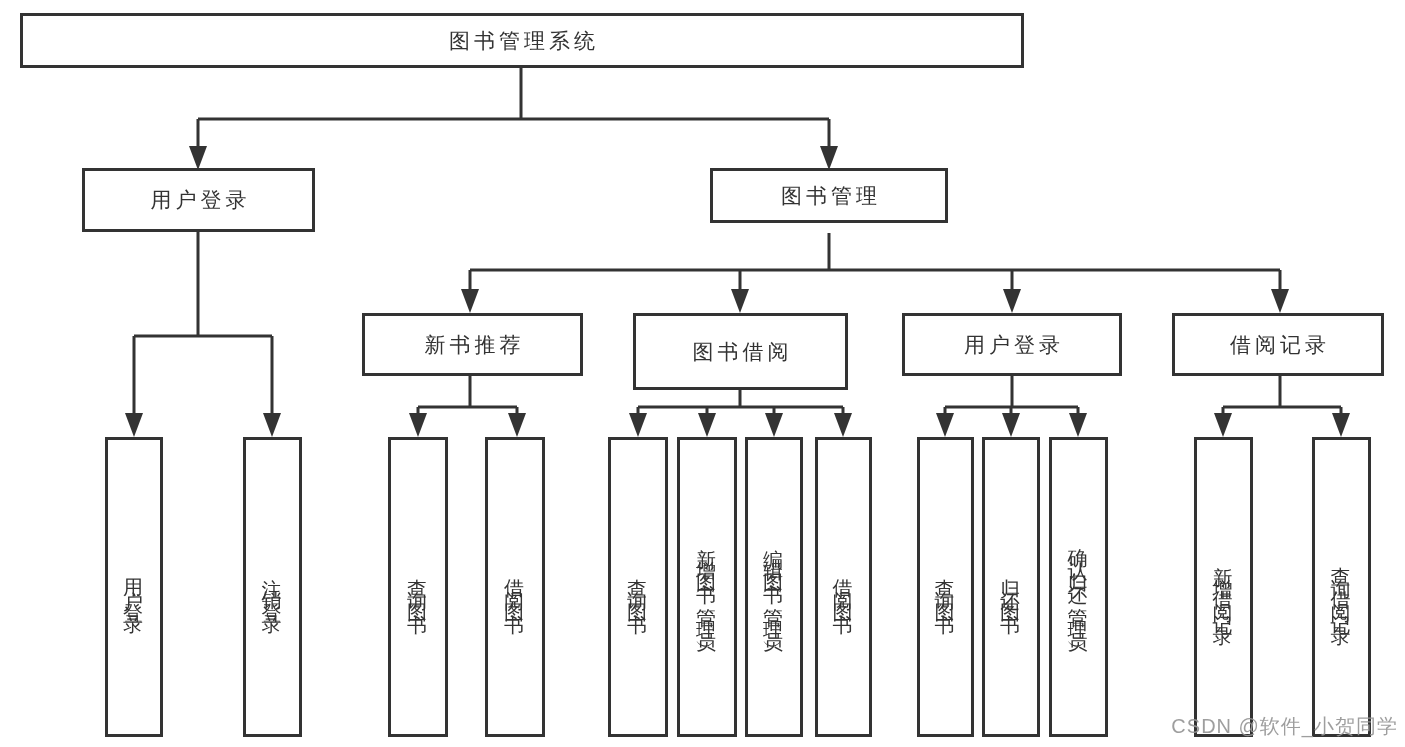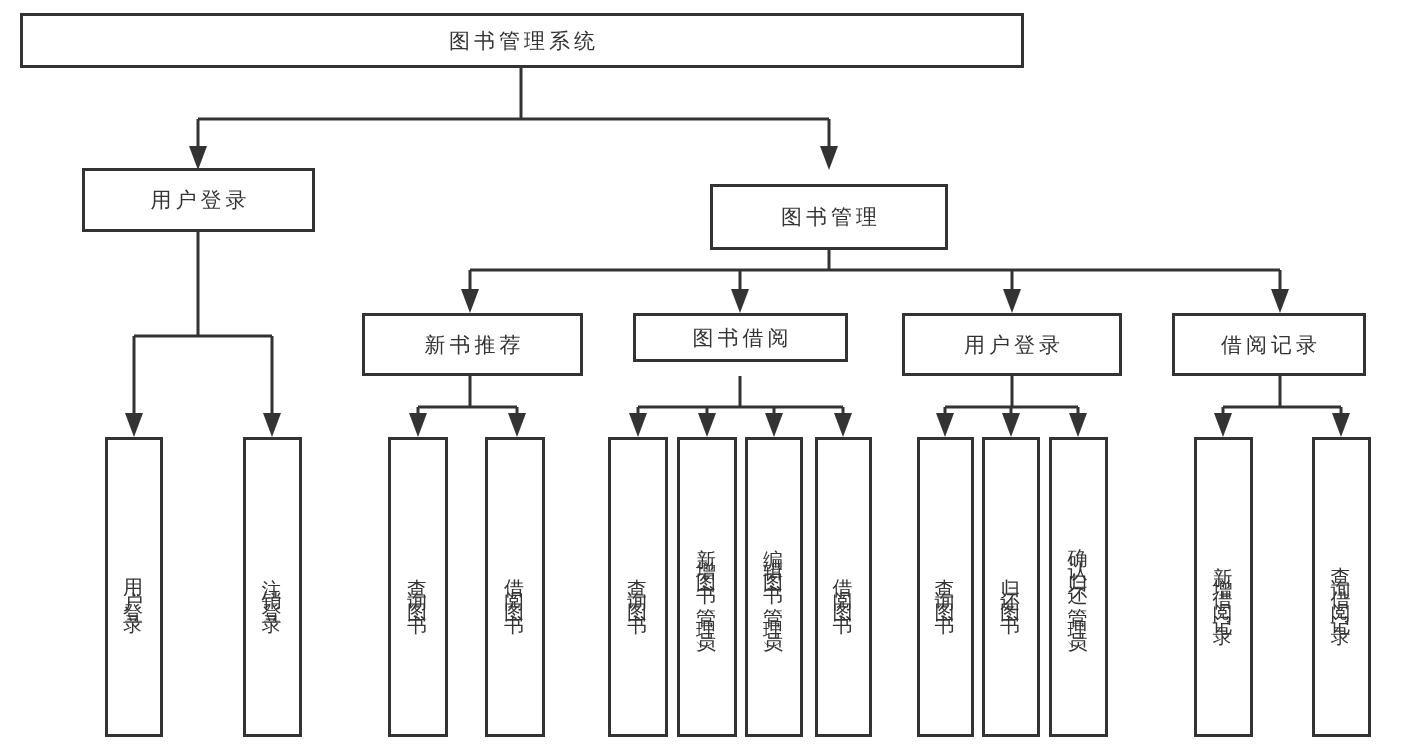--- a/index.html
+++ b/index.html
@@ -84,34 +84,34 @@
       </g>
   </svg>
 
   <div class="node h" style="left:20px;top:13px;width:1004px;height:55px">
     <span class="label">图书管理系统</span>
   </div>
 
   <div class="node h" style="left:82px;top:168px;width:233px;height:64px">
     <span class="label">用户登录</span>
   </div>
-  <div class="node h" style="left:710px;top:184px;width:238px;height:66px">
+  <div class="node h" style="left:710px;top:168px;width:238px;height:55px">
     <span class="label">图书管理</span>
   </div>
 
   <div class="node h" style="left:362px;top:313px;width:221px;height:63px">
     <span class="label">新书推荐</span>
   </div>
-  <div class="node h" style="left:633px;top:313px;width:215px;height:49px">
+  <div class="node h" style="left:633px;top:313px;width:215px;height:77px">
     <span class="label">图书借阅</span>
   </div>
   <div class="node h" style="left:902px;top:313px;width:220px;height:63px">
     <span class="label">用户登录</span>
   </div>
-  <div class="node h" style="left:1172px;top:313px;width:194px;height:63px">
+  <div class="node h" style="left:1172px;top:313px;width:212px;height:63px">
     <span class="label">借阅记录</span>
   </div>
 
   <div class="node v" style="left:105px;top:437px;width:58px;height:300px">
     <span class="label">用户登录</span>
   </div>
   <div class="node v" style="left:243px;top:437px;width:59px;height:300px">
     <span class="label">注销登录</span>
   </div>
 
@@ -145,14 +145,15 @@
     <span class="label">确认归还（管理员）</span>
   </div>
 
   <div class="node v" style="left:1194px;top:437px;width:59px;height:300px">
     <span class="label">新增借阅记录</span>
   </div>
   <div class="node v" style="left:1312px;top:437px;width:59px;height:300px">
     <span class="label">查询借阅记录</span>
   </div>
 
+  <div class="watermark">CSDN @软件_小贺同学</div>
 
 </div>
 
 </body></html>

